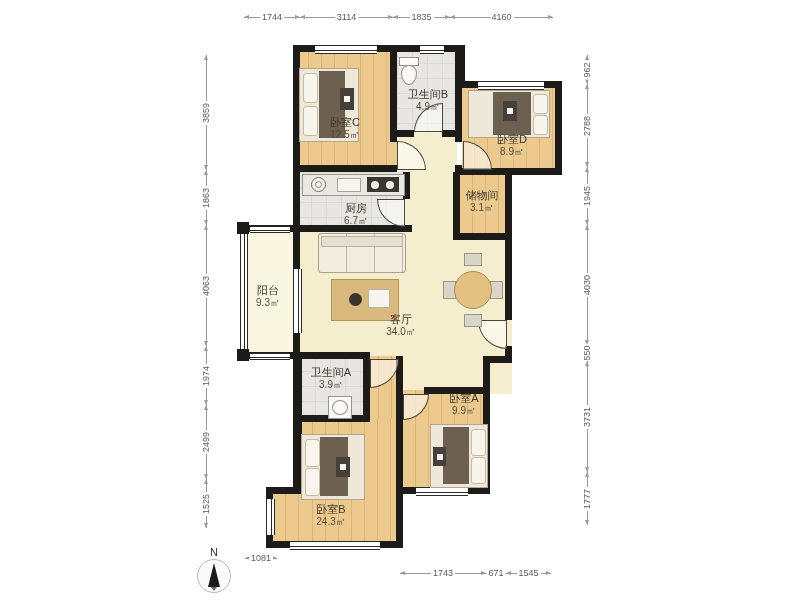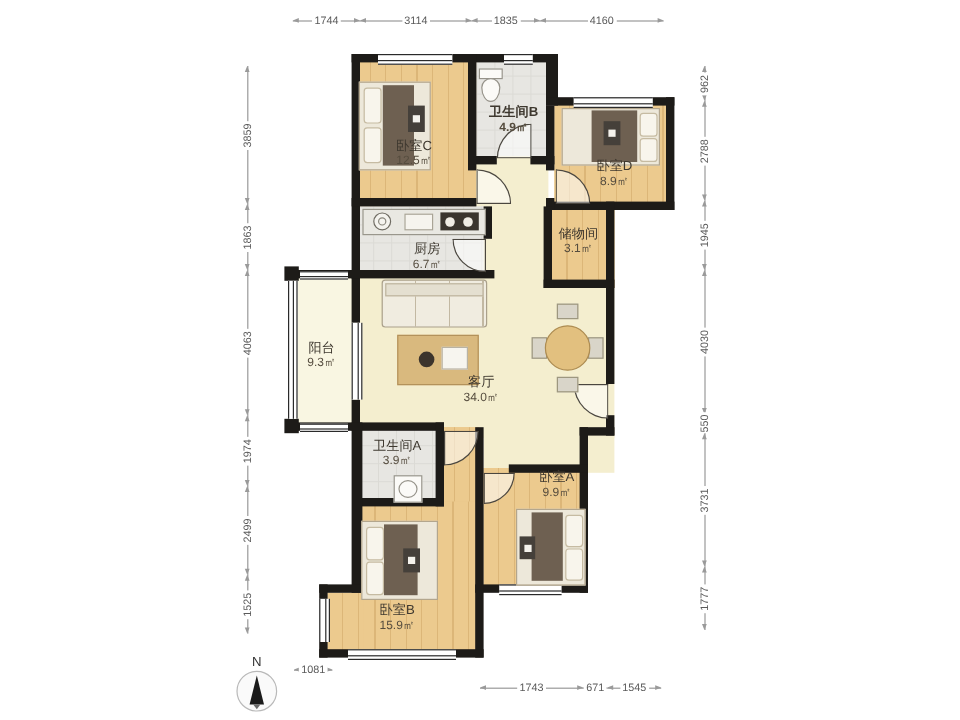--- a/index.html
+++ b/index.html
@@ -198,21 +198,21 @@
   </div>
 
   <div class="toilet-tank" style="left:399px;top:57px;width:18px;height:7px;"></div>
   <div class="toilet-bowl" style="left:401px;top:65px;width:14px;height:18px;"></div>
   <div class="washer" style="left:328px;top:396px;width:22px;height:21px;"></div>
 
   <div class="rlabel" style="left:345px;top:116px;">
     <div class="rname">卧室C</div>
       <div class="rarea">12.5㎡</div>
   </div>
-  <div class="rlabel" style="left:428px;top:88px;font-weight:bold;">
+  <div class="rlabel" style="left:428px;top:88px;">
     <div class="rname">卫生间B</div>
       <div class="rarea">4.9㎡</div>
   </div>
   <div class="rlabel" style="left:512px;top:133px;">
     <div class="rname">卧室D</div>
       <div class="rarea">8.9㎡</div>
   </div>
   <div class="rlabel" style="left:356px;top:202px;">
     <div class="rname">厨房</div>
       <div class="rarea">6.7㎡</div>
@@ -232,21 +232,21 @@
   <div class="rlabel" style="left:331px;top:366px;">
     <div class="rname">卫生间A</div>
       <div class="rarea">3.9㎡</div>
   </div>
   <div class="rlabel" style="left:464px;top:392px;">
     <div class="rname">卧室A</div>
       <div class="rarea">9.9㎡</div>
   </div>
   <div class="rlabel" style="left:331px;top:503px;">
     <div class="rname">卧室B</div>
-      <div class="rarea">15.9㎡</div>
+      <div class="rarea">24.3㎡</div>
   </div>
 
   <div class="dimh" style="left:244px;top:10px;width:56px;">
       <i class="dl"></i>
       <span class="dlbl">1744</span>
     </div>
   <div class="dimh" style="left:300px;top:10px;width:93px;">
       <i class="dl"></i>
       <span class="dlbl">3114</span>
     </div>

